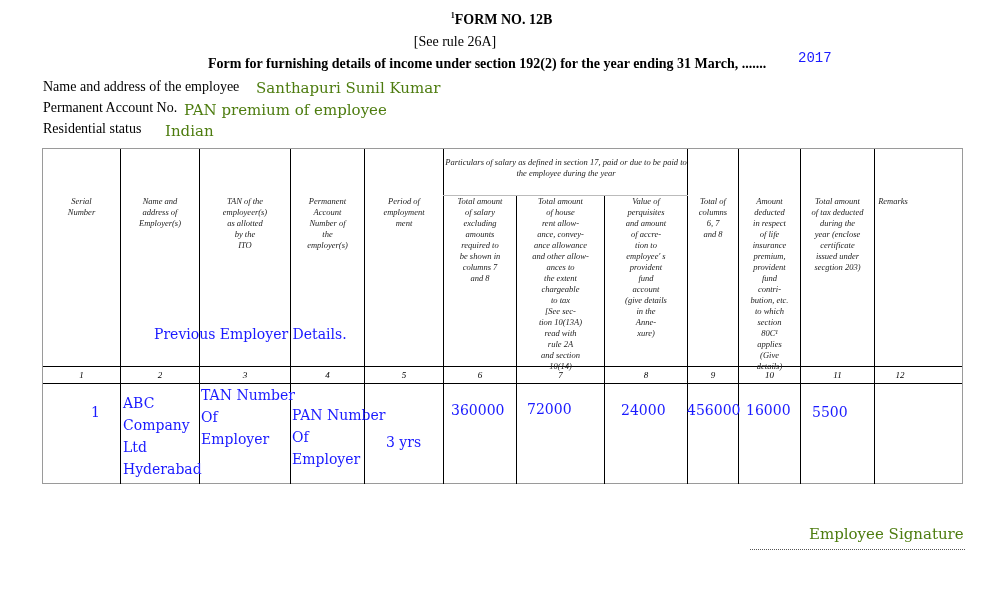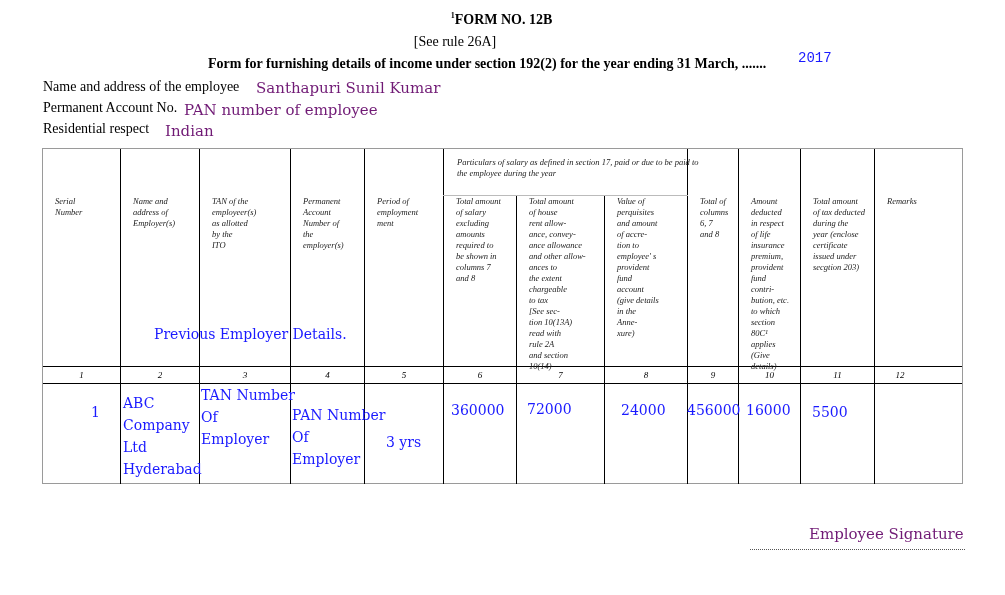--- a/index.html
+++ b/index.html
@@ -4,42 +4,42 @@
 <style>
   html, body { margin:0; padding:0; background:#ffffff; }
   body { width:1005px; height:595px; position:relative; overflow:hidden; font-family:"Liberation Serif", serif; color:#000; }
   .abs { position:absolute; }
   .title1 { top:12px; left:0; width:1003px; text-align:center; font-weight:bold; font-size:14px; }
   .title1 sup { font-size:8px; vertical-align:top; position:relative; top:-1px; }
   .title2 { top:34px; left:0; width:910px; text-align:center; font-size:14px; }
   .title3 { top:56px; left:208px; font-weight:bold; font-size:14px; white-space:nowrap; }
   .fill-year { top:50px; left:762px; color:#1a1aff; font-size:14px; font-family:Liberation Mono, monospace;margin-left:36px; }
   .lbl { font-size:14px; white-space:nowrap; }
-  .val { color:#701a75; font-size:15px; font-family:"DejaVu Serif", serif; white-space:nowrap; }
+  .val { color:#4d7c0f; font-size:15px; font-family:"DejaVu Serif", serif; white-space:nowrap; }
   .tbl { position:absolute; left:42px; top:148px; width:921px; height:336px; border:1px solid #9a9a9a; box-sizing:border-box; }
   .vline { position:absolute; width:1px; background:#000; }
   .hline { position:absolute; height:1px; background:#000; }
-  .hd { position:absolute; font-style:italic; font-size:8.5px; line-height:11px; text-align:left; color:#222;margin-left:12px; }
+  .hd { position:absolute; font-style:italic; font-size:8.5px; line-height:11px; text-align:center; color:#222; }
   .num { position:absolute; font-style:italic; font-size:9px; text-align:center; top:221px; }
   .cell { position:absolute; color:#1a1aff; font-family:"DejaVu Serif", serif; font-size:14px; line-height:22px; white-space:nowrap; }
   .sig-line { top:549px; left:750px; width:215px; border-top:1px dotted #555; }
 </style>
 </head>
 <body>
 
 <div class="abs title1"><sup>1</sup><span>FORM NO. 12B</span></div>
 <div class="abs title2">[See rule 26A]</div>
 <div class="abs title3">Form for furnishing details of income under section 192(2) for the year ending 31 March, .......</div>
 <div class="abs fill-year">2017</div>
 
 <div class="abs lbl" style="top:79px;left:43px;">Name and address of the employee</div>
 <div class="abs val" style="top:79px;left:256px;">Santhapuri Sunil Kumar</div>
 <div class="abs lbl" style="top:100px;left:43px;">Permanent Account No.</div>
-<div class="abs val" style="top:101px;left:184px;">PAN number of employee</div>
-<div class="abs lbl" style="top:121px;left:43px;">Residential respect</div>
+<div class="abs val" style="top:101px;left:184px;">PAN premium of employee</div>
+<div class="abs lbl" style="top:121px;left:43px;">Residential status</div>
 <div class="abs val" style="top:122px;left:165px;">Indian</div>
 
 <div class="tbl">
 
   <div class="vline" style="left:77px;top:0;height:335px;"></div>
   <div class="vline" style="left:156px;top:0;height:335px;"></div>
   <div class="vline" style="left:247px;top:0;height:335px;"></div>
   <div class="vline" style="left:321px;top:0;height:335px;"></div>
   <div class="vline" style="left:400px;top:0;height:335px;"></div>
   <div class="vline" style="left:473px;top:46px;height:289px;"></div>

